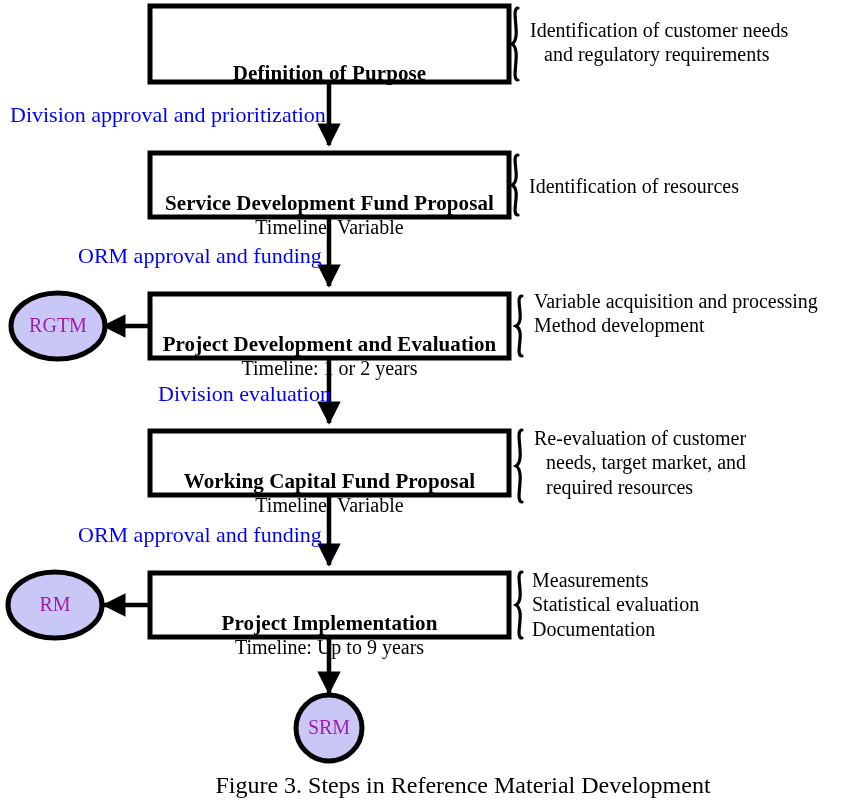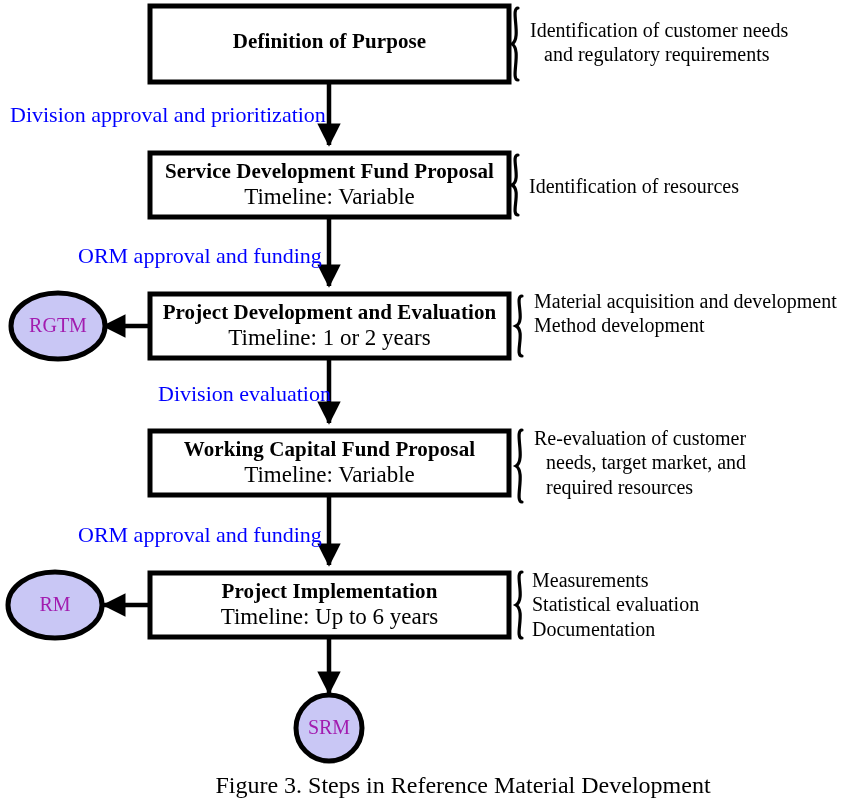--- a/index.html
+++ b/index.html
@@ -38,24 +38,25 @@
     position: absolute;
     text-align: center;
     line-height: 1.14;
     color: #000;
   }
   .node-title {
     font-weight: bold;
     font-size: 21px;
     letter-spacing: 0.1px;
     white-space: nowrap;
+    margin-top: 32px;
   }
   .node-sub {
     font-weight: normal;
-    font-size: 23px;
+    font-size: 20px;
     white-space: nowrap;
   }
 
   .shape-label {
     position: absolute;
     text-align: center;
     font-size: 20px;
     color: #a21caf;
     white-space: nowrap;
   }
@@ -154,21 +155,21 @@
     <div class="node-sub">Timeline:  1 or 2 years</div>
   </div>
 
   <div class="node-label" style="left:150px; top:438px; width:359px;">
     <div class="node-title">Working Capital Fund Proposal</div>
     <div class="node-sub">Timeline:  Variable</div>
   </div>
 
   <div class="node-label" style="left:150px; top:580px; width:359px;">
     <div class="node-title">Project Implementation</div>
-    <div class="node-sub">Timeline:  Up to 6 years</div>
+    <div class="node-sub">Timeline:  Up to 9 years</div>
   </div>
 
   <div class="shape-label" style="left:8px; top:314px; width:100px;">RGTM</div>
 
   <div class="shape-label" style="left:5px; top:593px; width:100px;">RM</div>
 
   <div class="shape-label" style="left:279px; top:716px; width:100px;">SRM</div>
 
   <div class="edge-label" style="left:10px; top:102px;">Division approval and prioritization</div>
 
@@ -181,21 +182,21 @@
   <div class="annotation" style="left:530px; top:18px;">
     <div>Identification of customer needs</div>
     <div style="padding-left:14px;">and regulatory requirements</div>
   </div>
 
   <div class="annotation" style="left:529px; top:174px;">
     <div>Identification of resources</div>
   </div>
 
   <div class="annotation" style="left:534px; top:289px;">
-    <div>Material acquisition and development</div>
+    <div>Variable acquisition and processing</div>
     <div>Method development</div>
   </div>
 
   <div class="annotation" style="left:532px; top:568px;">
     <div>Measurements</div>
     <div>Statistical evaluation</div>
     <div>Documentation</div>
   </div>
 
   <div class="annotation" style="left:534px; top:426px;">

